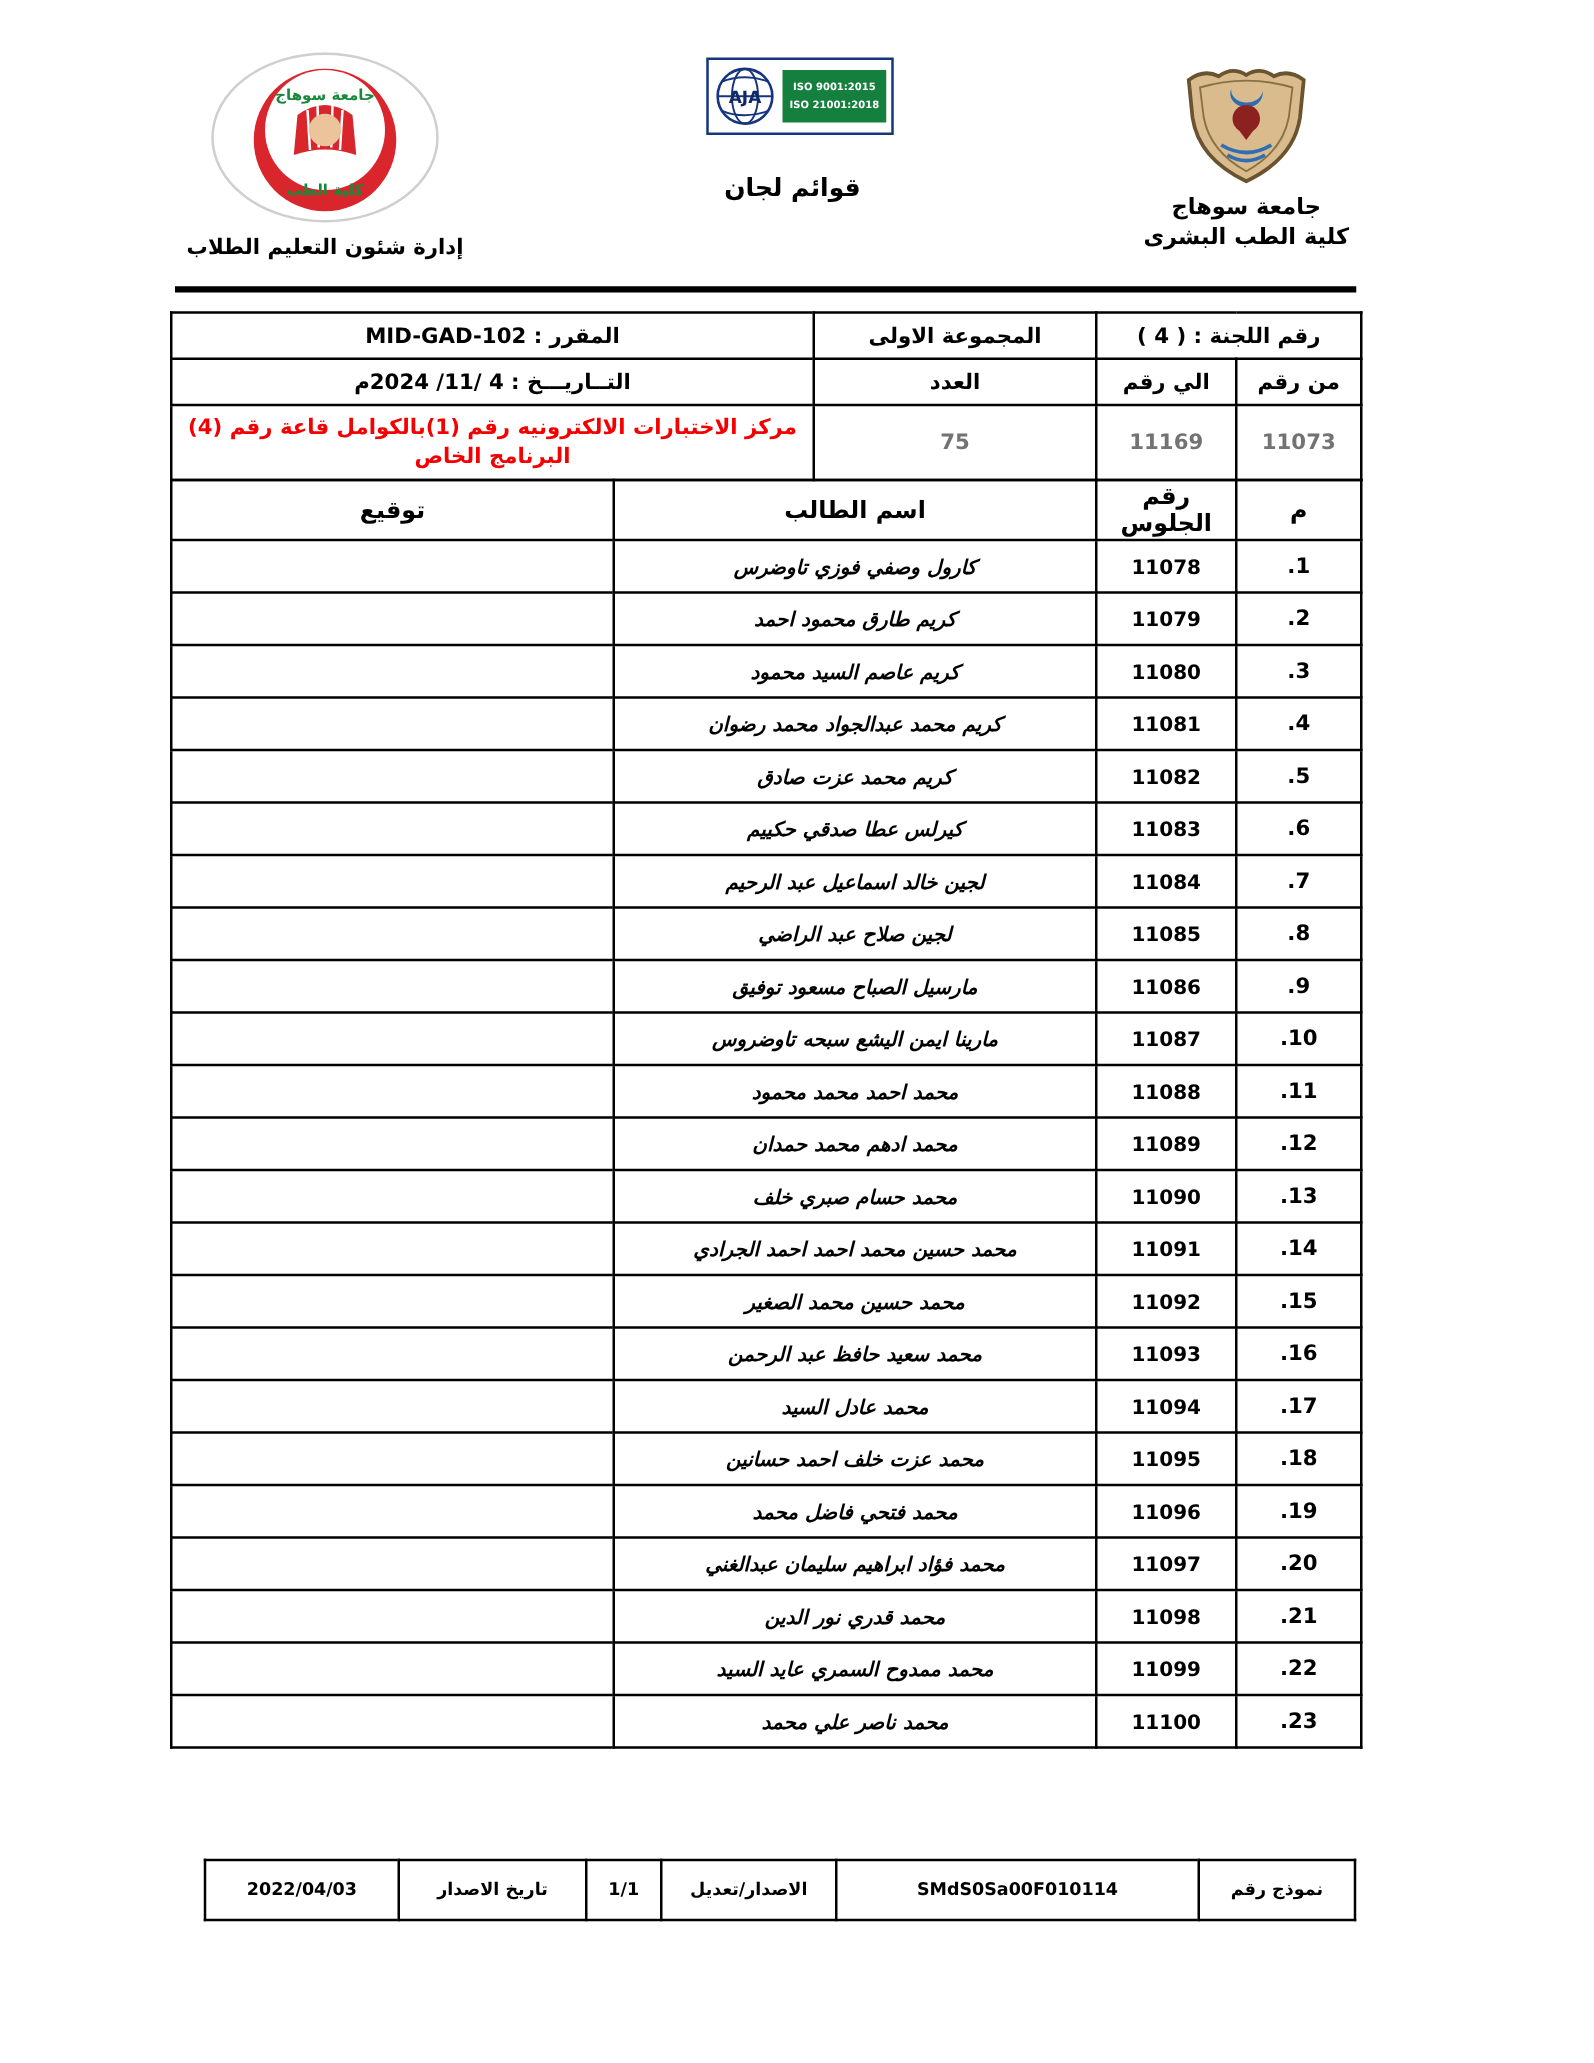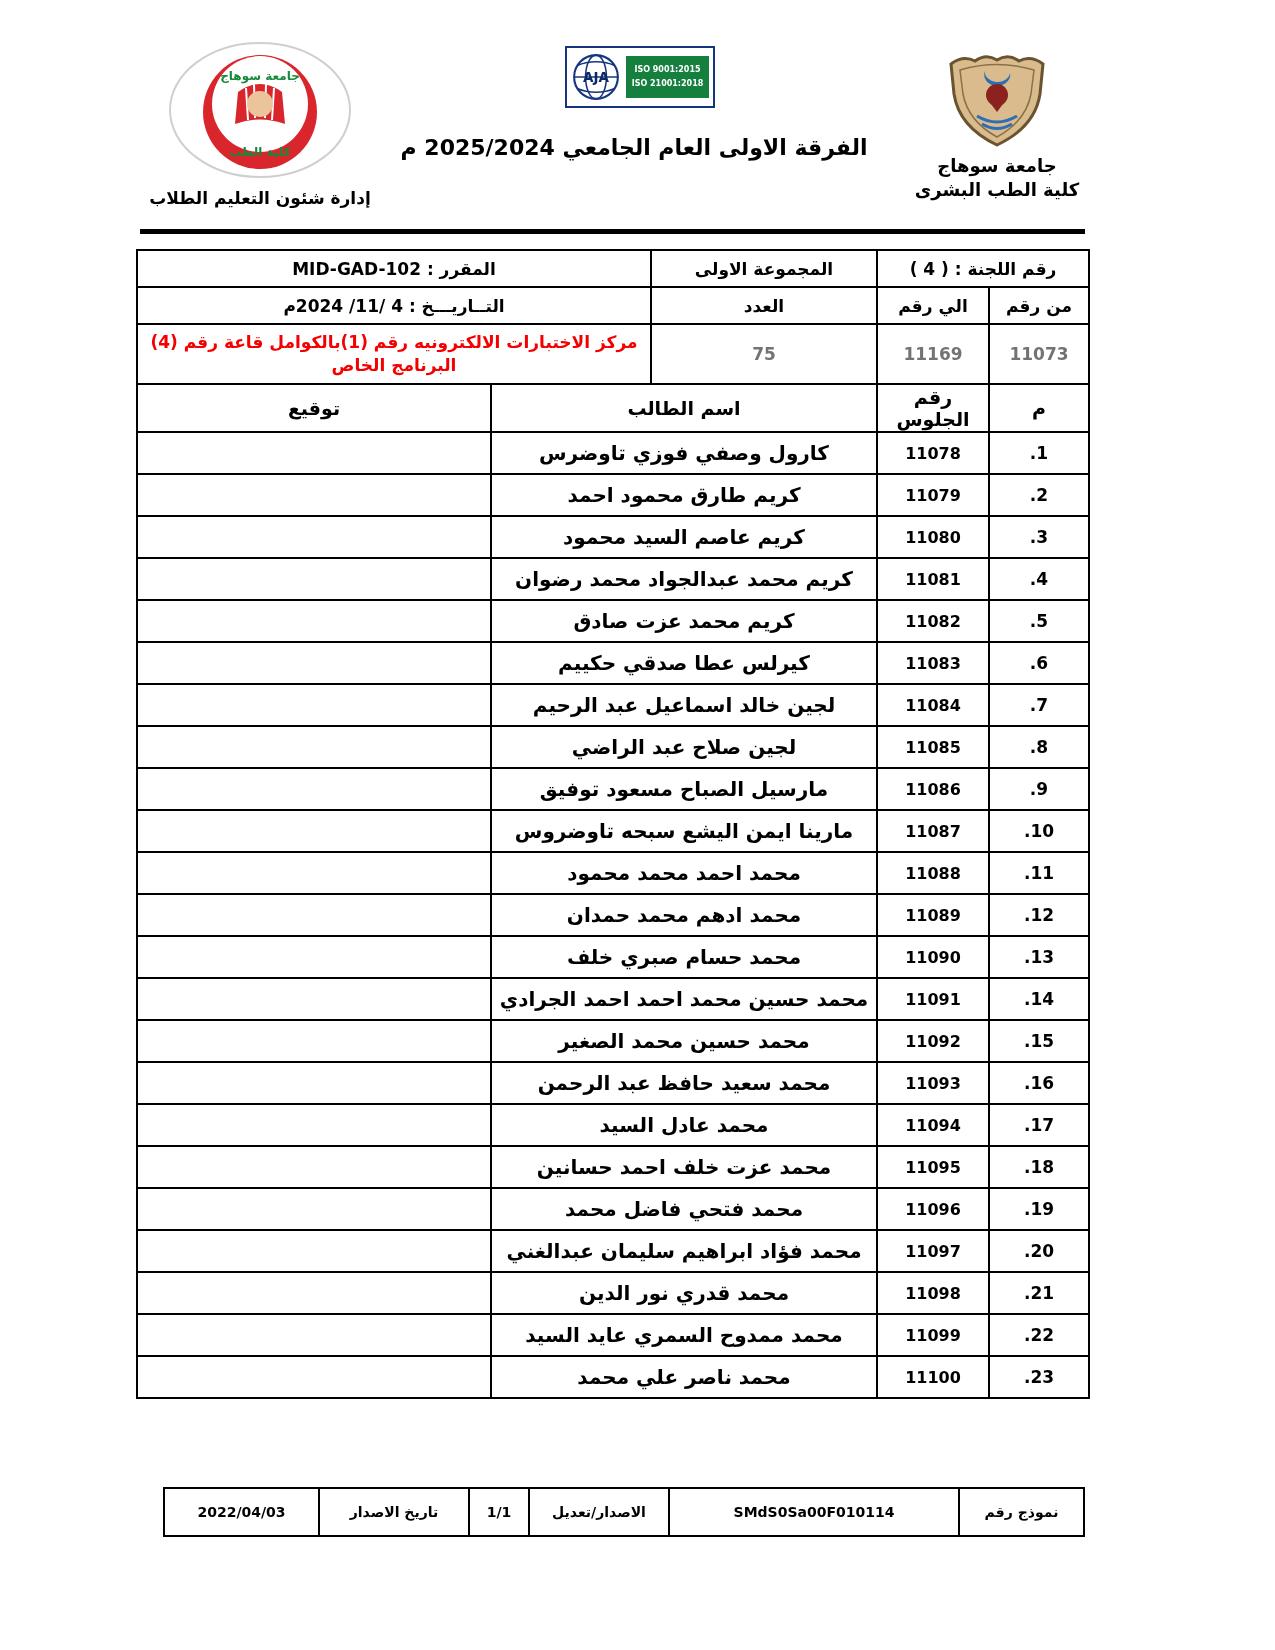--- a/index.html
+++ b/index.html
@@ -43,21 +43,21 @@
   .info-table tr.r3 { height:60px; }
   .red-val { color:#737373; font-size:19px; font-weight:bold;text-align:center; }
   .loc-cell { color:#f50000; font-size:13.5px; font-weight:bold; line-height:1.35; }
 
   .students-table { margin-top:-2px; }
   .students-table thead tr { height:44px; }
   .students-table th { font-size:19px; font-weight:bold;margin-top:13px; }
   .students-table tbody tr { height:42px; }
   .col-index { font-size:17px; font-weight:bold; }
   .col-seat  { font-size:16px; font-weight:bold; }
-  .col-name  { font-size:20px; font-weight:bold; }
+  .col-name  { font-size:16px; font-weight:bold;font-style:italic; }
 
   
   .footer-wrap { position:absolute; left:163px; top:1487px; }
   .footer-table { width:920px; }
   .footer-table td { font-size:14px; font-weight:bold; height:48px; padding:1px 4px; }
 </style>
 </head>
 <body>
 
 <div class="page">
@@ -85,21 +85,21 @@
           <line x1="3" y1="24" x2="45" y2="24" stroke="#16357f" stroke-width="1.5"></line>
           <path d="M6,13 a30,18 0 0,1 36,0 M6,35 a30,18 0 0,0 36,0" fill="none" stroke="#16357f" stroke-width="1.5"></path>
           <text x="24" y="29" text-anchor="middle" font-size="13" font-weight="bold" fill="#0d2a66">AJA</text>
         </svg>
         <div class="aja-panel">
           <div>ISO 9001:2015</div>
           <div>ISO 21001:2018</div>
         </div>
       </div>
     </div>
-    <div class="title2">الفرقة الاولى العام الجامعي 2025/2024 م</div>
+    <div class="title1">قوائم لجان</div>
   </div>
 
   <div class="org-right">
     <svg width="112" height="100" viewBox="0 0 112 100">
       <path d="M10,14 Q22,5 34,11 Q45,3 56,10 Q67,3 78,11 Q90,5 102,14 L99,44 Q94,77 56,95 Q18,77 13,44 Z" fill="#d9bb8e" stroke="#6a5430" stroke-width="3"></path>
       <path d="M19,20 Q56,9 93,20 L90,44 Q85,71 56,87 Q27,71 22,44 Z" fill="none" stroke="#8a7144" stroke-width="1.5"></path>
       <path d="M44,21 a13,11 0 1,0 25,2 a10,8 0 1,1 -25,-2" fill="#2f6db5"></path>
       <circle cx="56" cy="45" r="11" fill="#8c2220"></circle>
       <path d="M50,54 l6,8 6,-8" fill="#8c2220"></path>
       <path d="M36,66 q20,12 40,0" stroke="#2f6db5" stroke-width="3" fill="none"></path>

